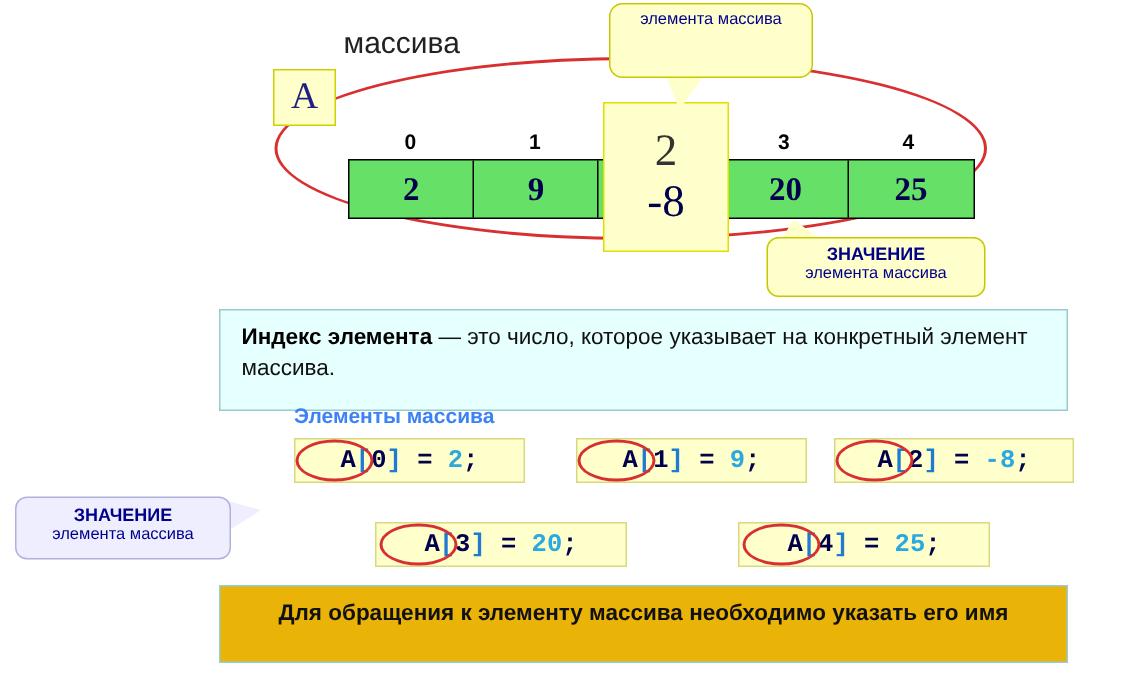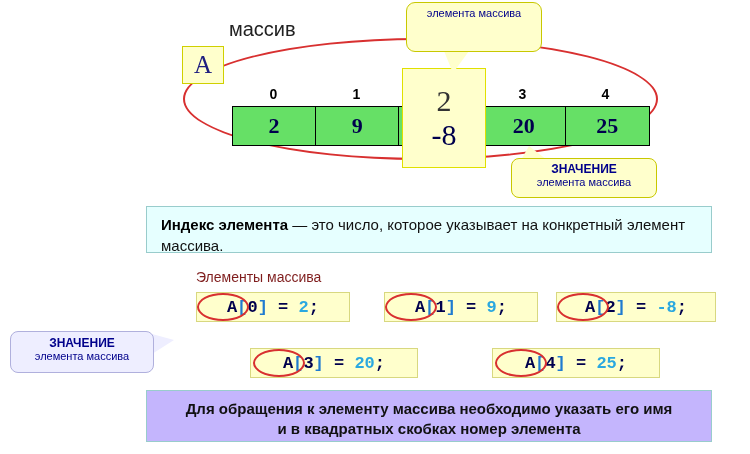--- a/index.html
+++ b/index.html
@@ -194,39 +194,39 @@
     border-right: 18px solid transparent;
     border-bottom: 14px solid #ffffcc;
   }
 
   
   .banner-def {
     position: absolute;
     left: 146px;
     top: 206px;
     width: 566px;
-    height: 47px;
+    height: 68px;
     background: #e6ffff;
     border: 1px solid #99cccc;
     box-sizing: border-box;
     padding: 7px 14px;
     font-size: 15px;
     color: #111111;
     line-height: 21px;
   }
   .banner-def b { color: #000000; }
 
   
   .label-elements {
     position: absolute;
     left: 196px;
     top: 269px;
     font-size: 14px;
-    font-weight: normal;
-    color: #7f1d1d;
+    font-weight: bold;
+    color: #3b82f6;
   }
 
   .code-box {
     position: absolute;
     background: #ffffcc;
     border: 1px solid #d8d880;
     box-sizing: border-box;
     height: 30px;
     display: flex;
     align-items: center;
@@ -282,21 +282,21 @@
     border-left: 22px solid #eeeeff;
   }
 
   
   .banner-bottom {
     position: absolute;
     left: 146px;
     top: 390px;
     width: 566px;
     height: 52px;
-    background: #c4b5fd;
+    background: #eab308;
     border: 1px solid #99cccc;
     box-sizing: border-box;
     padding: 8px 10px;
     text-align: center;
     font-size: 15px;
     font-weight: bold;
     color: #111111;
     line-height: 20px;
   }
 </style>
@@ -304,21 +304,21 @@
 <body>
 
 <div id="stage">
 
   <div class="ellipse"></div>
 
   <div class="array-name-box">
     <span>A</span>
   </div>
 
-  <div class="label-massiv">массив</div>
+  <div class="label-massiv">массива</div>
 
   <div class="index-row">
     <div class="idx" style="left:0px">0</div>
     <div class="idx" style="left:83px">1</div>
     <div class="idx" style="left:166px">2</div>
     <div class="idx" style="left:249px">3</div>
     <div class="idx" style="left:332px">4</div>
   </div>
 
   <div class="cells">
@@ -377,16 +377,15 @@
   <div class="ell-mark" style="left:495px; top:349px; width:52px; height:28px;"></div>
 
   <div class="callout-value-left-tail"></div>
   <div class="callout-value-left">
     <div class="t1">ЗНАЧЕНИЕ</div>
     <div class="t2">элемента массива</div>
   </div>
 
   <div class="banner-bottom">
     <div>Для обращения к элементу массива необходимо указать его имя</div>
-    <div>и в квадратных скобках номер элемента</div>
   </div>
 
 </div>
 
 </body></html>

